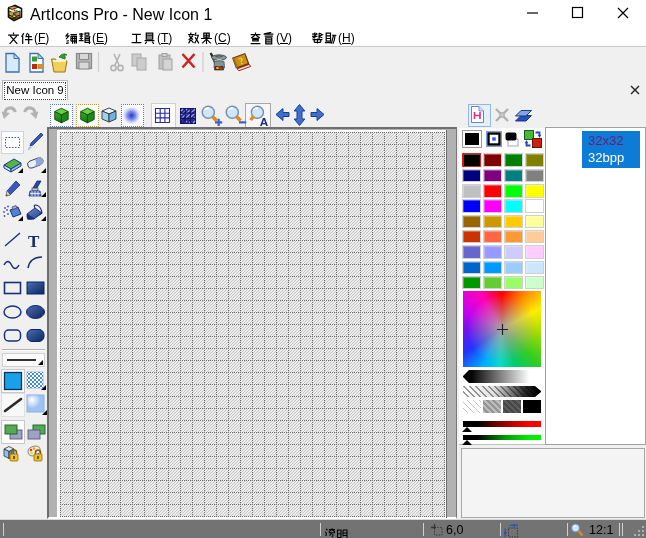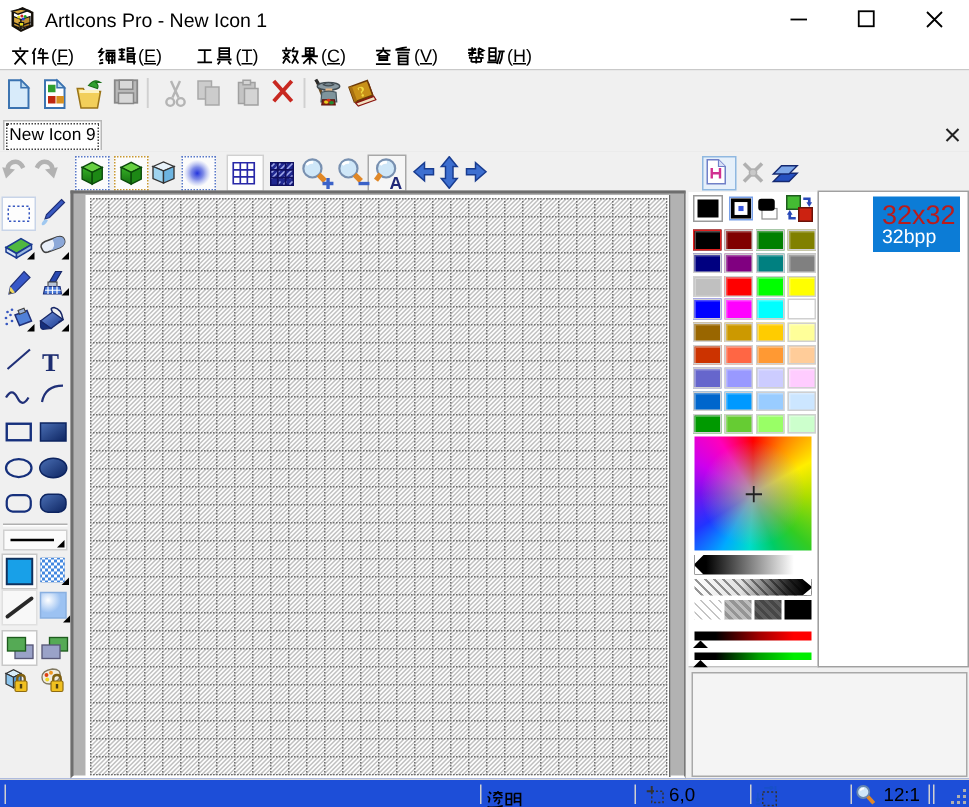--- a/index.html
+++ b/index.html
@@ -20,21 +20,21 @@
  <path d="M8 13 L14 11 L14 13 L8 15 Z" fill="#a87820" stroke="#111" stroke-width="0.8"></path>
  <path d="M3 7 L8 9 L8 13 L3 11 Z" fill="#d8a840" stroke="#111" stroke-width="0.8"></path>
  <path d="M8 9 L14 7 L14 11 L8 13 Z" fill="#c09030" stroke="#111" stroke-width="0.8"></path>
  <path d="M2 3.5 L8 2 L13 3 L6 5.5 Z" fill="#d8a840" stroke="#111" stroke-width="0.9"></path>
  <circle cx="6.5" cy="7.4" r="1" fill="#e8e020"></circle>
  <circle cx="8.6" cy="6.6" r="1" fill="#d02020"></circle>
  <circle cx="10.8" cy="7" r="1" fill="#20a020"></circle>
  <circle cx="9.5" cy="8.6" r="1" fill="#2040d0"></circle>
  <rect x="6.8" y="11" width="3" height="2.4" fill="#e8e020" stroke="#111" stroke-width="0.7"></rect>
 </svg>
-<div class="ab" style="left:30px;top:5.5px;font-size:13px;color:#000">ArtIcons Pro - New Icon 1</div>
+<div class="ab" style="left:30px;top:5.5px;font-size:16px;color:#000">ArtIcons Pro - New Icon 1</div>
 <svg class="ab" style="left:526px;top:2px" width="112" height="22" viewBox="0 0 112 22">
  <path d="M1 11 H12" stroke="#000" stroke-width="1.2" fill="none"></path>
  <rect x="46.5" y="5.5" width="10" height="10" stroke="#000" stroke-width="1.2" fill="none"></rect>
  <path d="M92 6 L102 16 M102 6 L92 16" stroke="#000" stroke-width="1.2" fill="none"></path>
 </svg>
 
 <div class="ab" style="left:0;top:26px;width:646px;height:20px;background:#fff;border-bottom:1px solid #c9c9c9"></div>
 <div class="ab cj" id="menubar" style="left:0;top:29px;width:646px;height:16px">
 
  <div class="ab" style="left:7px;top:0">
@@ -523,27 +523,27 @@
  <svg class="ab" style="left:461.5px;top:426.5px" width="10" height="5">
       <path d="M5 0 L10 5 L0 5 Z" fill="#000"></path>
     </svg>
  <div class="ab" style="left:463px;top:434.5px;width:78px;height:5.5px;background:linear-gradient(to right,#000 18%,#00a000 55%,#00ee00 85%)"></div>
  <svg class="ab" style="left:461.5px;top:440px" width="10" height="5">
       <path d="M5 0 L10 5 L0 5 Z" fill="#000"></path>
     </svg>
 
  <div class="ab" style="left:545px;top:127px;width:99px;height:316px;background:#fff;border:1px solid #a0a0a0"></div>
  <div class="ab" style="left:582px;top:131px;width:58px;height:37px;background:#0c7cd6"></div>
- <div class="ab" style="left:588px;top:133px;width:56px;height:17px;color:#b91c1c;font-size:18px">32x32</div>
+ <div class="ab" style="left:588px;top:133px;width:56px;height:17px;color:#701a75;font-size:13px">32x32</div>
  <div class="ab" style="left:588px;top:150px;width:56px;height:17px;color:#fff;font-size:13px">32bpp</div>
 
  <div class="ab" style="left:461px;top:448px;width:184px;height:70px;background:#f4f4f4;border:1px solid #a8a8a8;box-sizing:border-box"></div>
 </div>
 
-<div class="ab" id="statusbar" style="left:0;top:519px;width:646px;height:19px;background:#1d4ed8;border-top:1px solid #d7d7d7">
+<div class="ab" id="statusbar" style="left:0;top:519px;width:646px;height:19px;background:#737373;border-top:1px solid #d7d7d7">
  <div class="ab" style="left:3px;top:3px;width:1px;height:13px;background:#d0d0d0"></div>
  <div class="ab" style="left:320px;top:3px;width:1px;height:13px;background:#d0d0d0"></div>
  <div class="ab cj" style="left:324px;top:3.5px"><svg width="12" height="12" viewBox="0 0 12 12">
         <path d="M2 1 L3.5 2.2 M1 4 Q2.8 4.5 2.2 6.5 L1.8 8 M1 10.8 Q4.5 12 11.2 10.2 M5 1.5 H11 M8 0.3 V1.5 M7.5 1.8 L4.8 3.8 M8.2 1.8 L11 3.8 M4.8 4.8 H11 M7.5 4.8 Q7.2 6.5 5.5 7.5 M8.5 6 Q9.8 7.5 7.8 9"></path>
       </svg><svg width="12" height="12" viewBox="0 0 12 12">
         <path d="M1.5 2 H5 V9.5 H1.5 Z M1.5 5.7 H5 M7 2 H11 V10.5 M7 2 V8.5 M7 5 H11 M7 7.5 H11"></path>
       </svg></div>
  <div class="ab" style="left:423px;top:3px;width:1px;height:13px;background:#d0d0d0"></div>
  <svg class="ab" style="left:431px;top:4px" width="12" height="12" viewBox="0 0 12 12">
   <path d="M3.5 0 V5 M0 3.5 H5" stroke="#333" stroke-width="1.3"></path>

